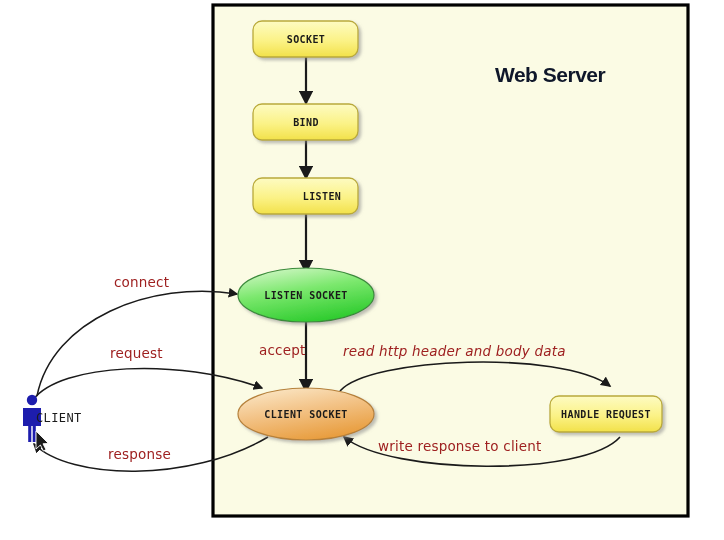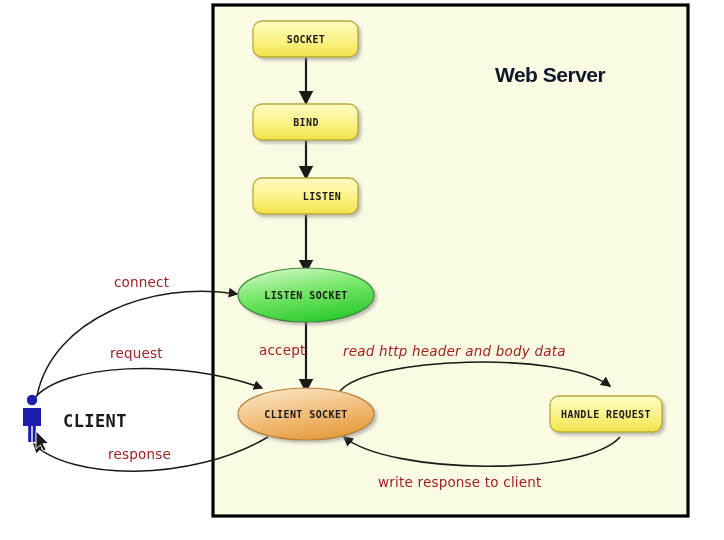--- a/index.html
+++ b/index.html
@@ -35,24 +35,24 @@
     left:495px;top:63px;
     font-family:"Liberation Sans", sans-serif;
     font-size:21px;
     font-weight:bold;
     color:#0f172a;
     letter-spacing:-0.5px;
     white-space:nowrap;
   }
   #client-label{
     position:absolute;
-    left:63px;top:411px;
+    left:36px;top:411px;
     font-family:"DejaVu Sans Mono", monospace;
-    font-size:17px;
-    font-weight:bold;
+    font-size:12px;
+    font-weight:normal;
     color:#1a1a1a;
     letter-spacing:0.4px;
     white-space:nowrap;
   }
 </style>
 </head>
 <body>
 
 <svg id="canvas" viewBox="0 0 724 540" xmlns="http://www.w3.org/2000/svg">
   <defs>
@@ -131,13 +131,13 @@
 <div class="node-text" style="left:306px;top:414px;">CLIENT SOCKET</div>
 <div class="node-text" style="left:606px;top:414px;">HANDLE REQUEST</div>
 
 <div id="client-label">CLIENT</div>
 
 <div class="lbl" style="left:114px;top:274px;">connect</div>
 <div class="lbl" style="left:259px;top:342px;text-align:right;">accept</div>
 <div class="lbl" style="left:110px;top:345px;">request</div>
 <div class="lbl" style="left:108px;top:446px;">response</div>
 <div class="lbl" style="left:343px;top:343px;font-style:italic;">read http header and body data</div>
-<div class="lbl" style="left:378px;top:438px;margin-top:36px;">write response to client</div>
+<div class="lbl" style="left:378px;top:438px;">write response to client</div>
 
 </body></html>

